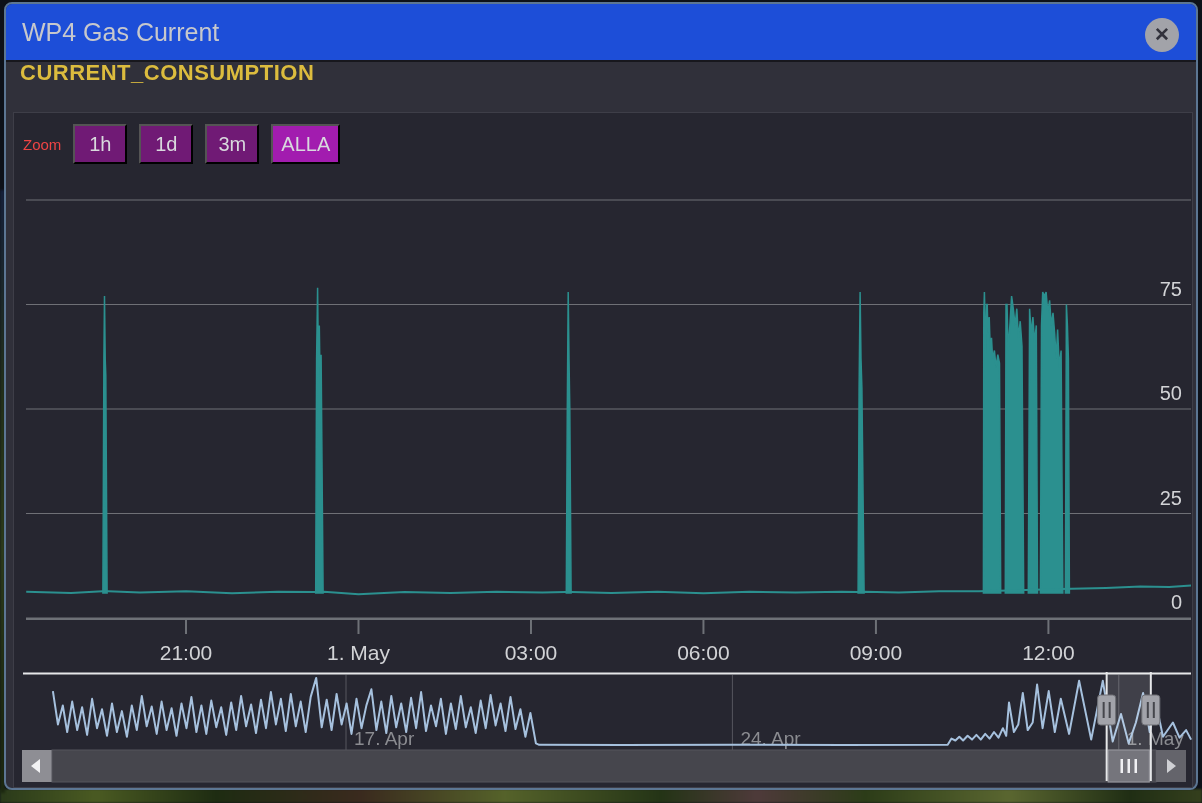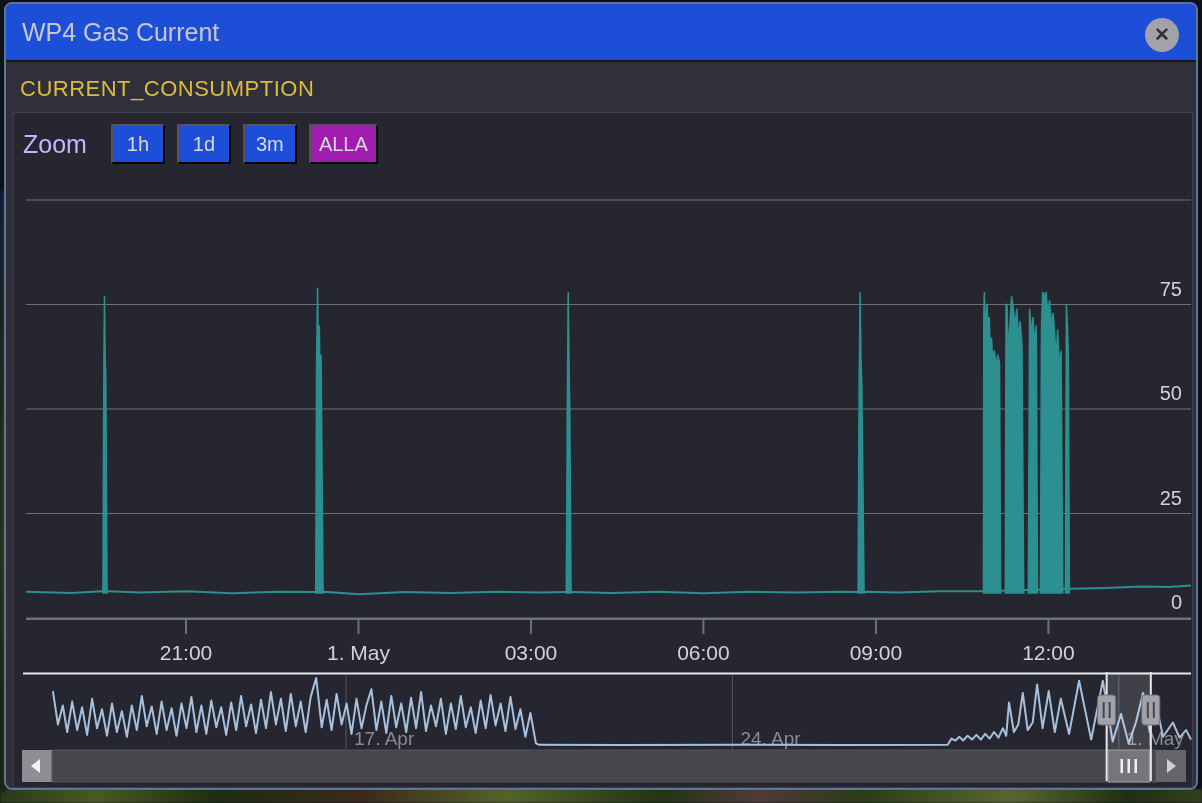--- a/index.html
+++ b/index.html
@@ -9,28 +9,28 @@
     filter:blur(1px);}
   .page-photo-left{position:absolute;left:0;top:190px;bottom:10px;width:5px;
     background:linear-gradient(180deg,#15203a,#233018 35%,#2c3a1a 60%,#1c2810 90%);filter:blur(1px);}
   .modal{position:absolute;left:4px;top:2px;width:1190px;height:784px;background:#30303a;
     border:2px solid #5c7693;border-radius:8px;overflow:hidden;}
   .modal-header{position:absolute;left:0;top:0;width:100%;height:58px;background:#1d4ed8;
     border-bottom:2px solid #17171d;box-sizing:border-box;}
   .modal-title{position:absolute;left:16px;top:14px;font-size:25px;color:#c7c8cc;}
   .close-btn{position:absolute;right:17px;top:14px;width:34px;height:34px;border-radius:50%;
     background:#a2a3a9;color:#32323c;font-size:19px;font-weight:bold;text-align:center;line-height:34px;cursor:pointer;}
-  .section-row{position:absolute;left:0;top:58px;width:100%;height:50px;}
+  .section-row{position:absolute;left:0;top:42px;width:100%;height:50px;font-weight:bold;}
   .section-label{position:absolute;left:14px;top:14px;font-size:22px;letter-spacing:.5px;color:#dcbc3e;}
   .chart-panel{position:absolute;left:7px;top:108px;width:1178px;height:674px;background:#262630;
     border:1px solid #3e3e48;box-sizing:content-box;}
   .chart-panel svg{position:absolute;left:0;top:0;}
   .zoom-row{position:absolute;left:9px;top:11px;height:40px;display:flex;align-items:center;z-index:5;}
-  .zoom-label{font-size:25px;color:#c4b5fd;margin-right:24px;}
-  .zbtn{min-width:54px;height:40px;margin-right:12px;background:#1d4ed8;color:#d8d9dd;font-size:20px;
+  .zoom-label{font-size:15px;color:#ef4444;margin-right:12px;}
+  .zbtn{min-width:54px;height:40px;margin-right:12px;background:#701a75;color:#d8d9dd;font-size:20px;
     display:flex;align-items:center;justify-content:center;padding:0 8px;cursor:pointer;box-sizing:border-box;}
   .zbtn.active{background:#a21caf;margin-right:0;}
   text{font-family:"Liberation Sans",sans-serif;}
 </style>
 </head>
 <body>
 
 <div class="page-photo-bottom"></div>
 <div class="page-photo-left"></div>
 

